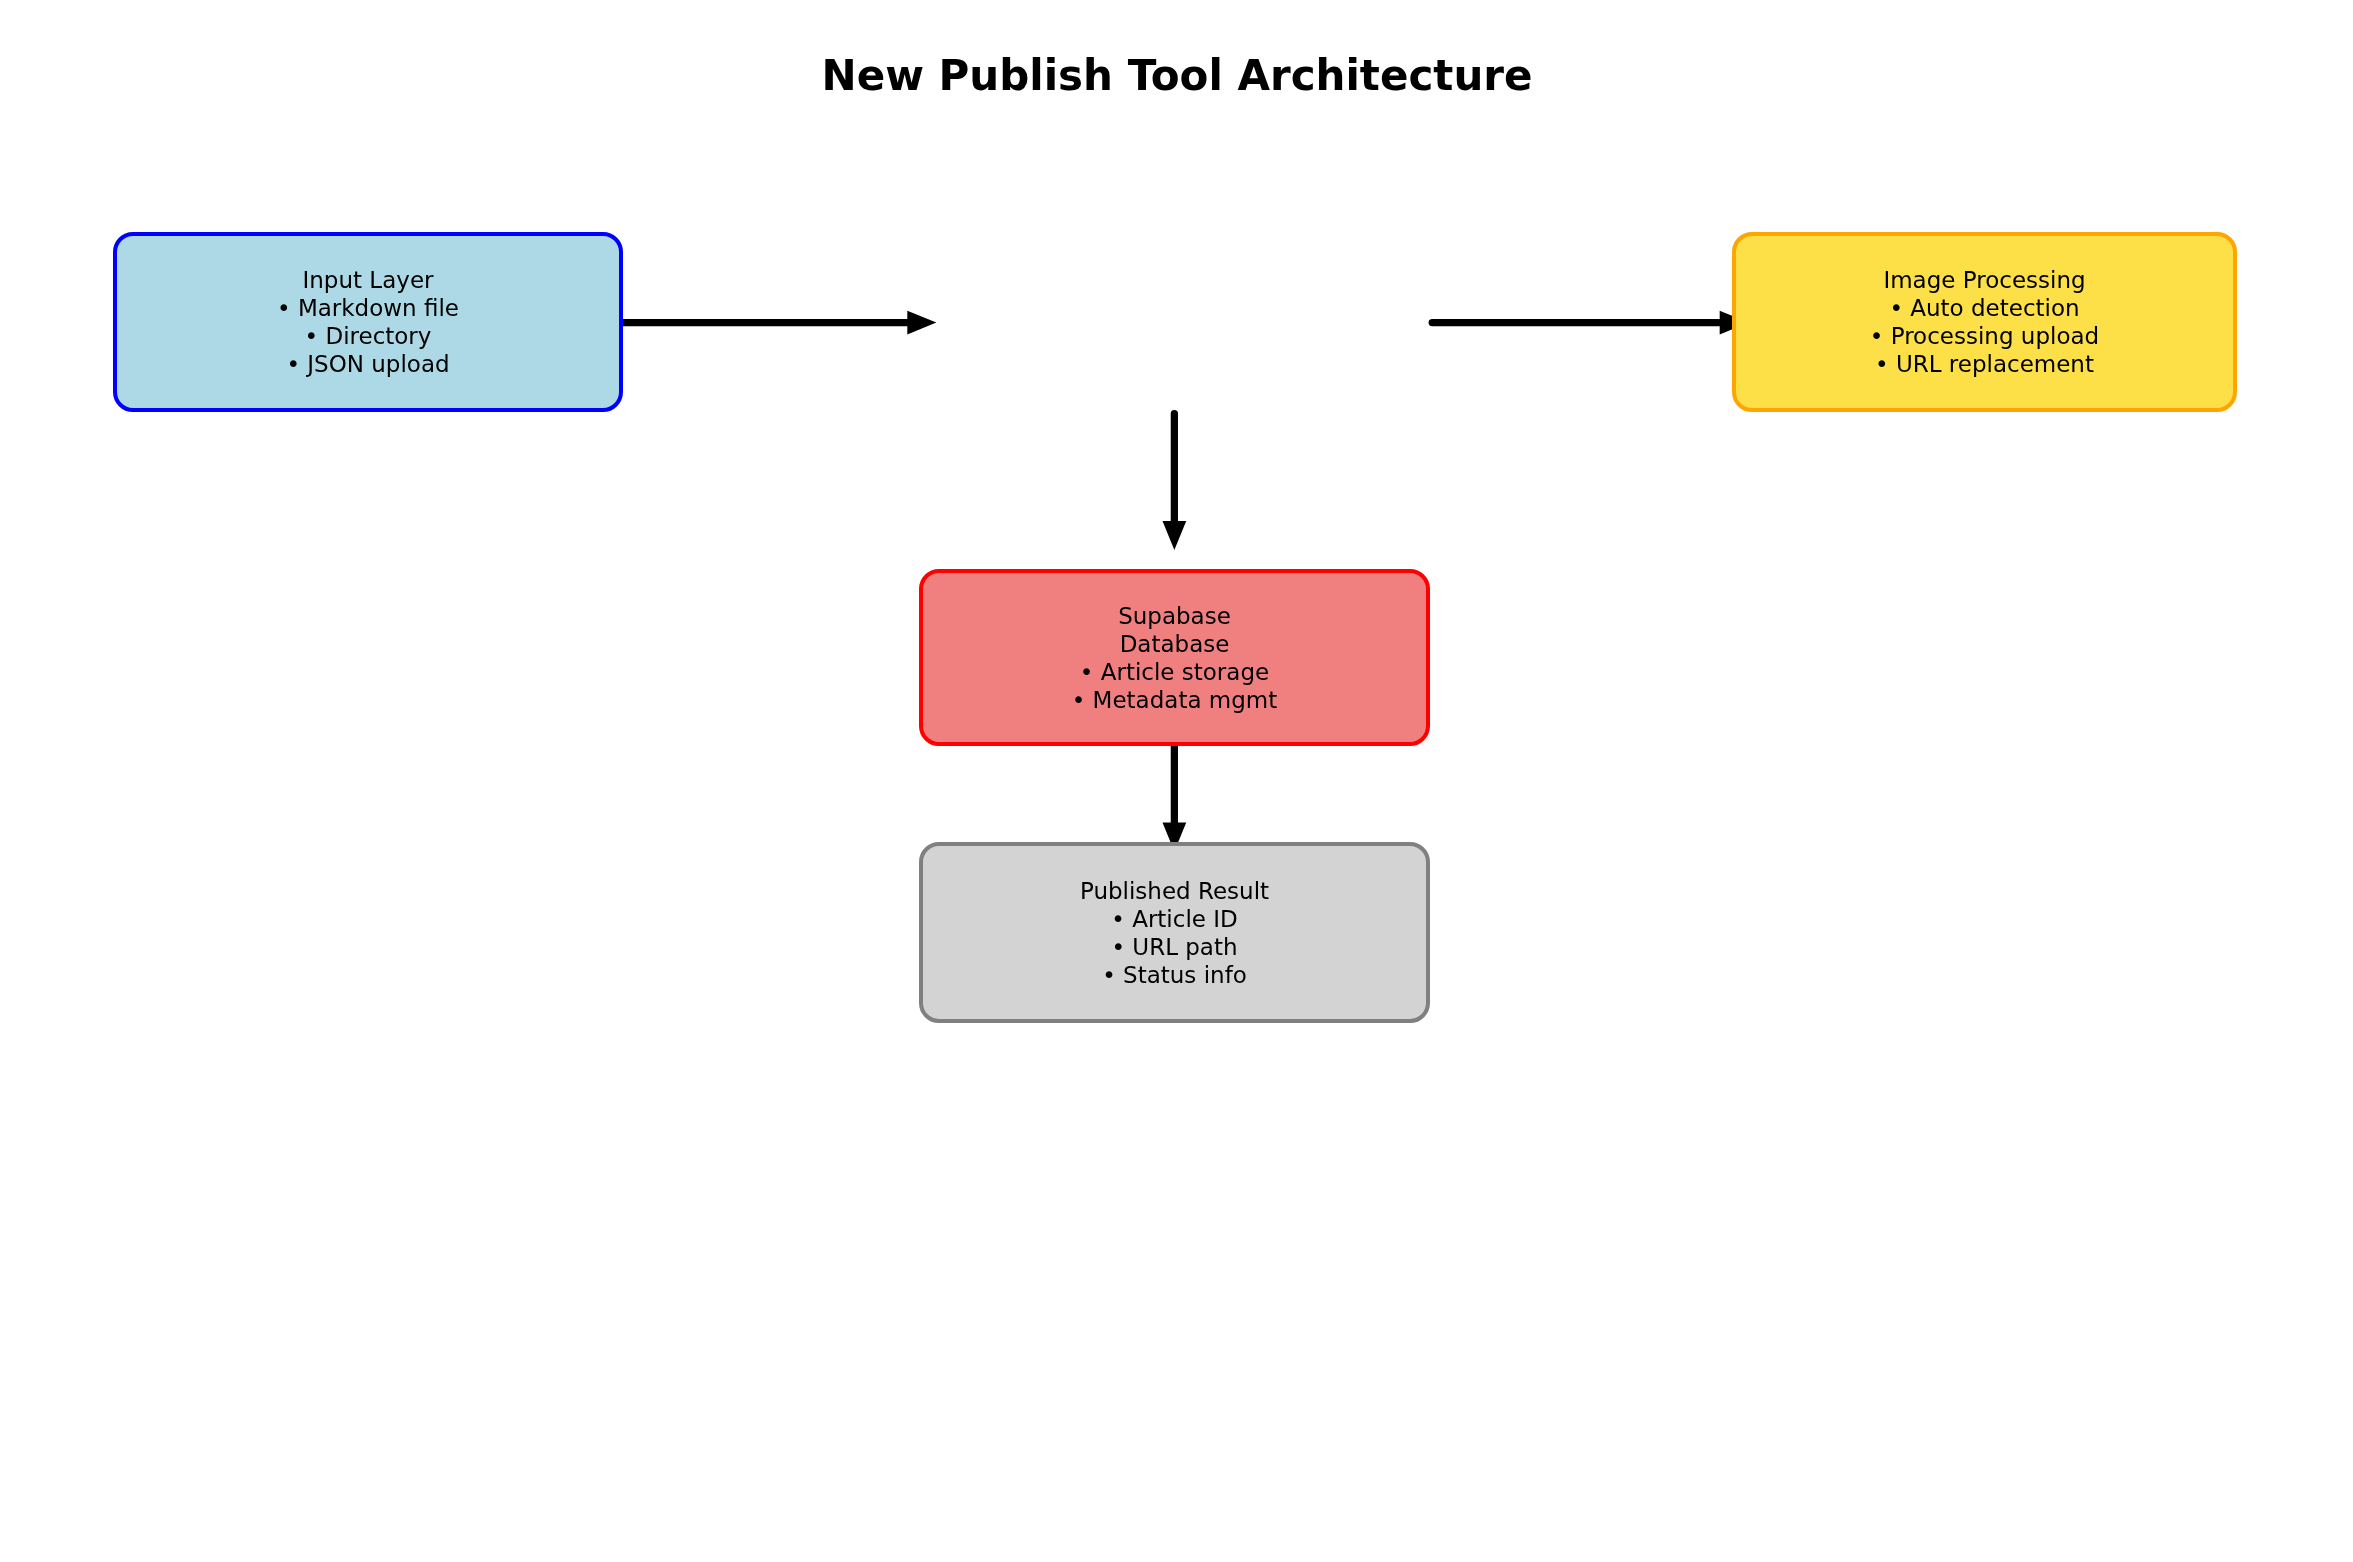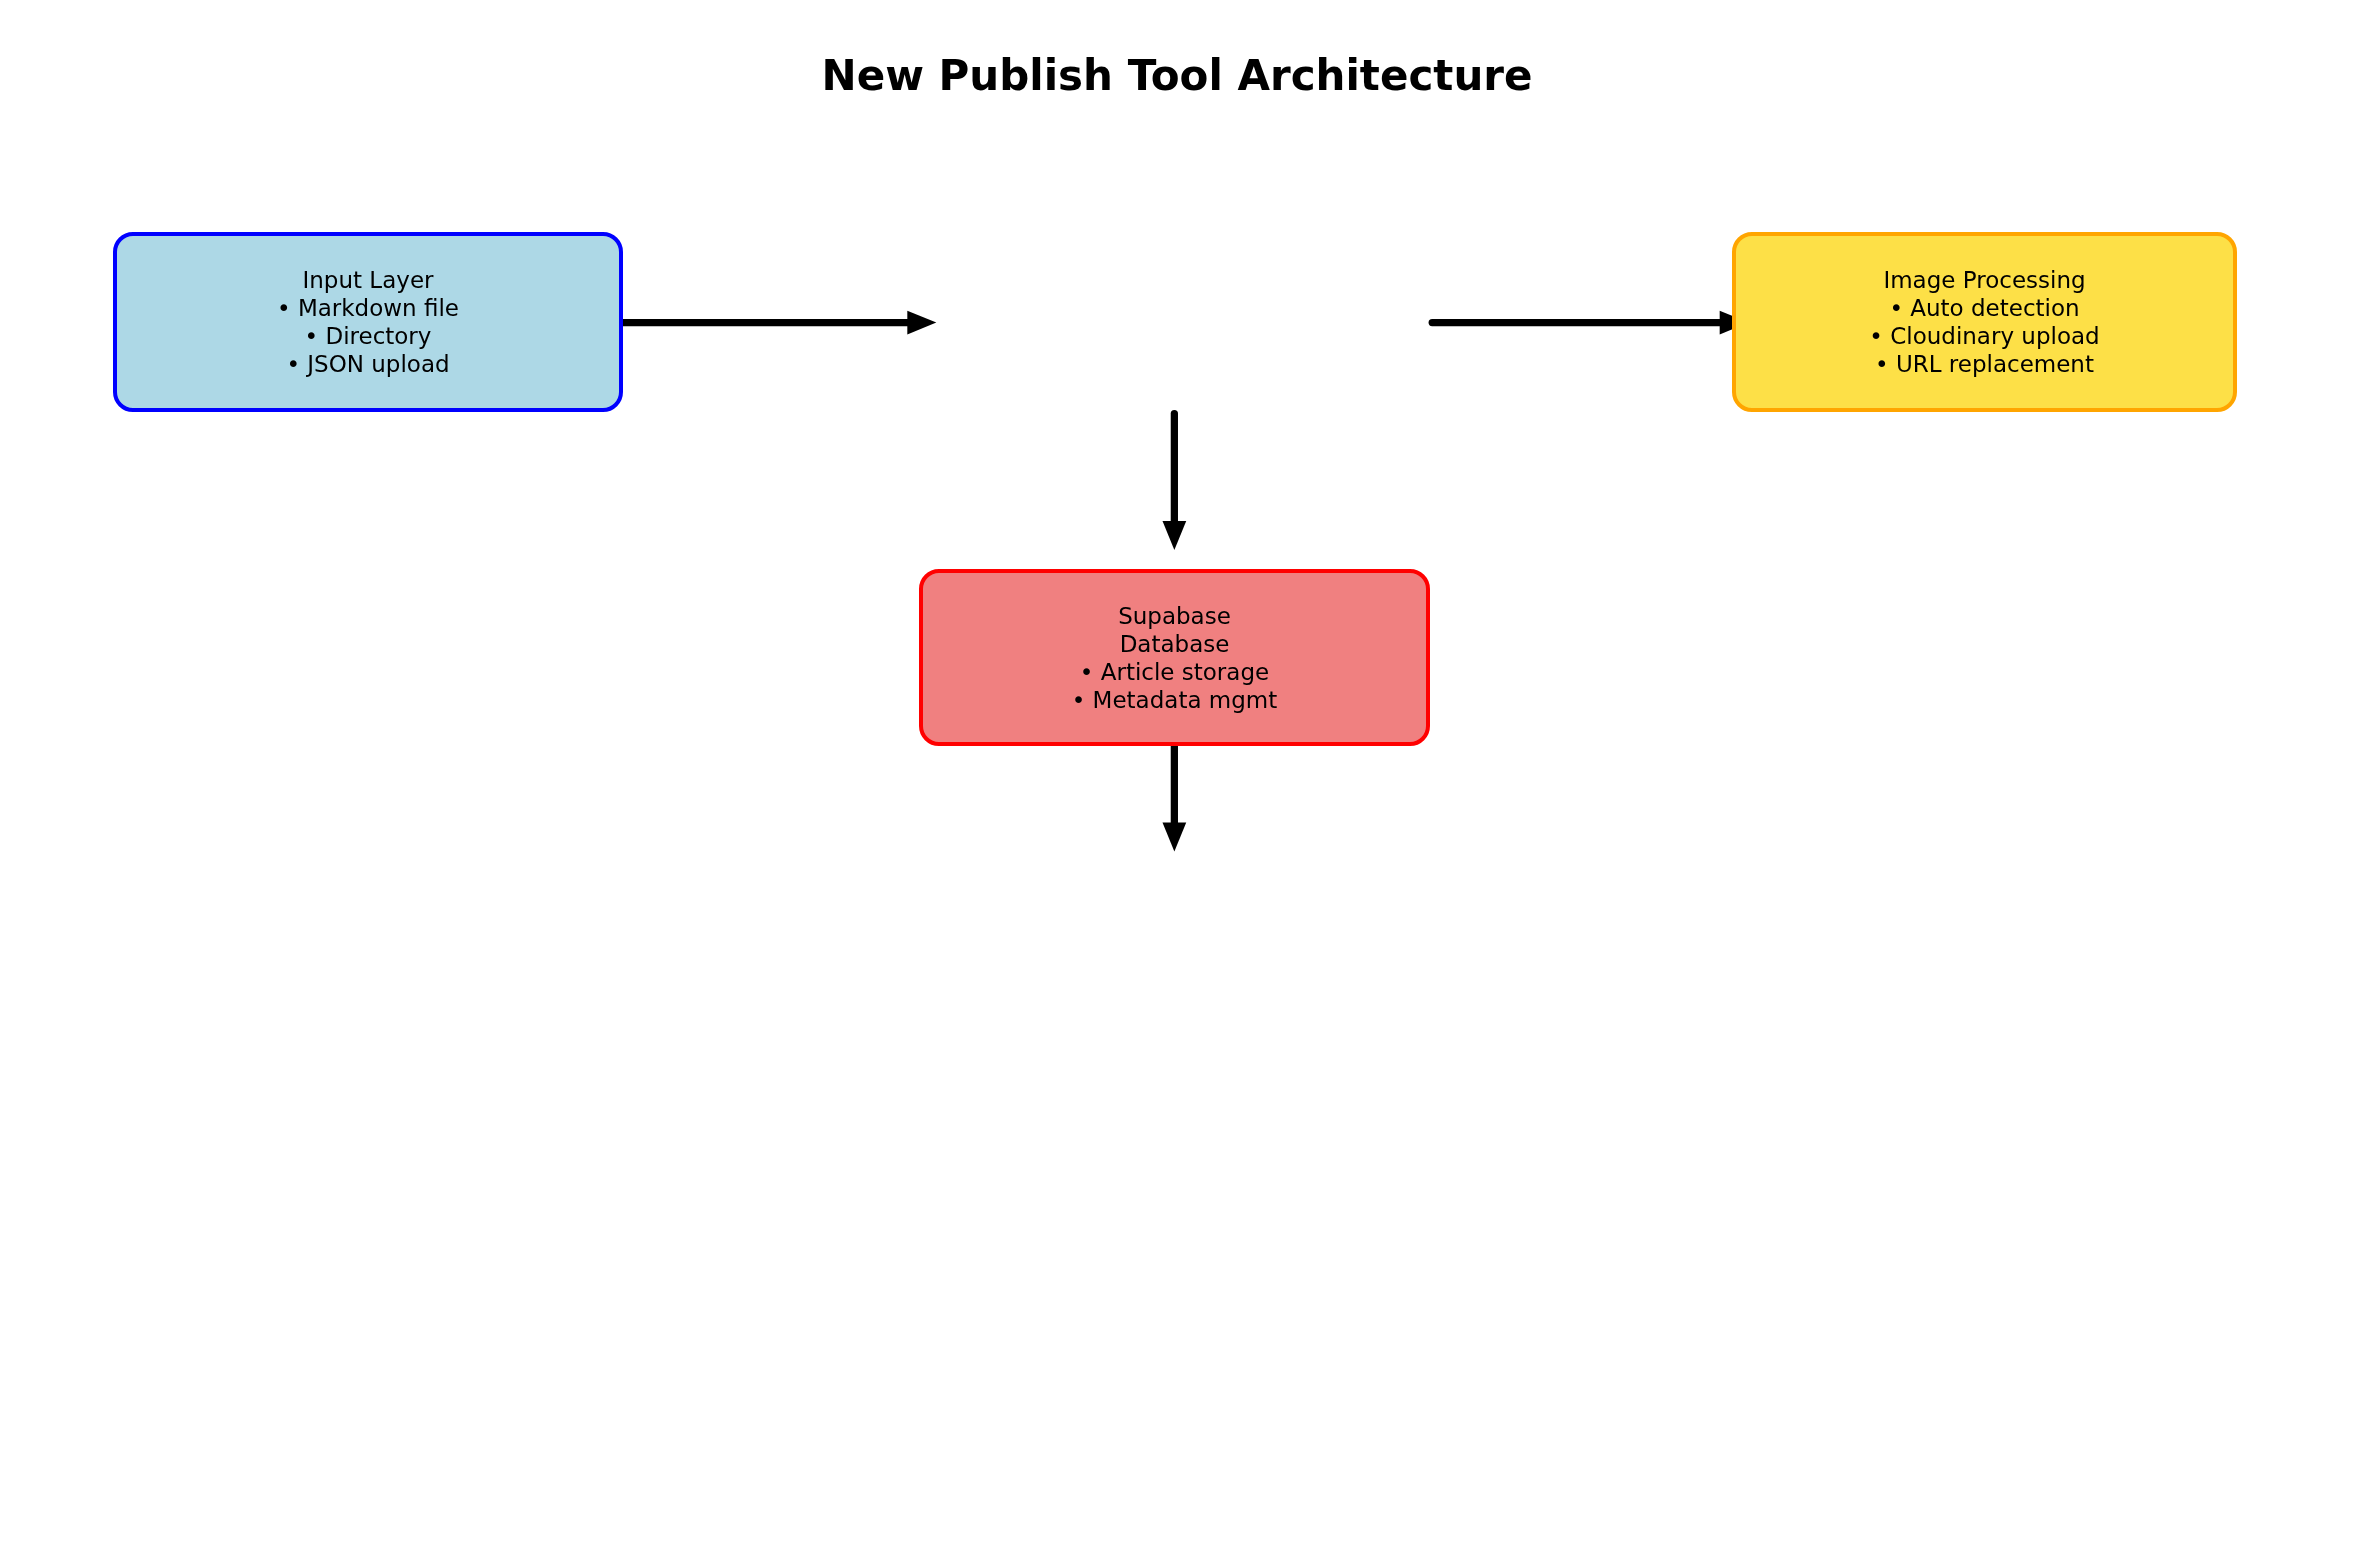--- a/index.html
+++ b/index.html
@@ -78,29 +78,37 @@
       <div>• Directory</div>
       <div>• JSON upload</div>
     </div>
   </div>
 
 
   <div class="node" id="node-image-processing" style="background: #fde047; border-color: rgb(255, 165, 0);">
     <div class="node-text">
       <div>Image Processing</div>
       <div>• Auto detection</div>
-      <div>• Cloudinary upload</div>
+      <div>• Processing upload</div>
       <div>• URL replacement</div>
     </div>
   </div>
 
   <div class="node" id="node-supabase-database" style="background: rgb(240, 128, 128); border-color: rgb(255, 0, 0);">
     <div class="node-text">
       <div>Supabase</div>
       <div>Database</div>
       <div>• Article storage</div>
       <div>• Metadata mgmt</div>
     </div>
   </div>
 
+  <div class="node" id="node-published-result" style="background: rgb(211, 211, 211); border-color: rgb(128, 128, 128);">
+    <div class="node-text">
+      <div>Published Result</div>
+      <div>• Article ID</div>
+      <div>• URL path</div>
+      <div>• Status info</div>
+    </div>
+  </div>
 
 </div>
 
 
 </body></html>

